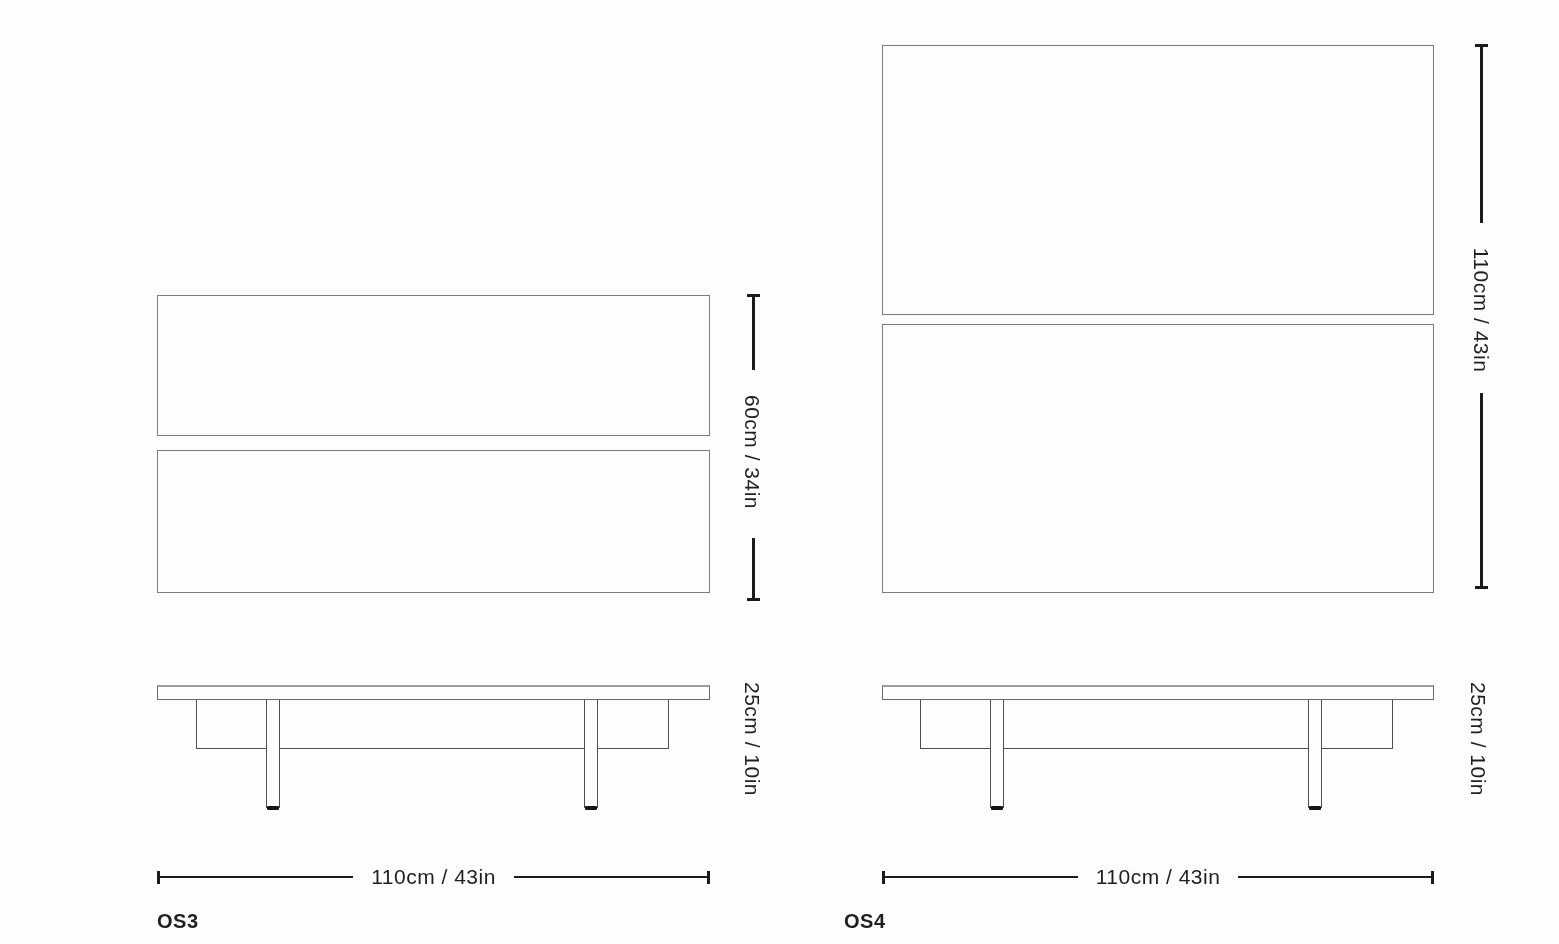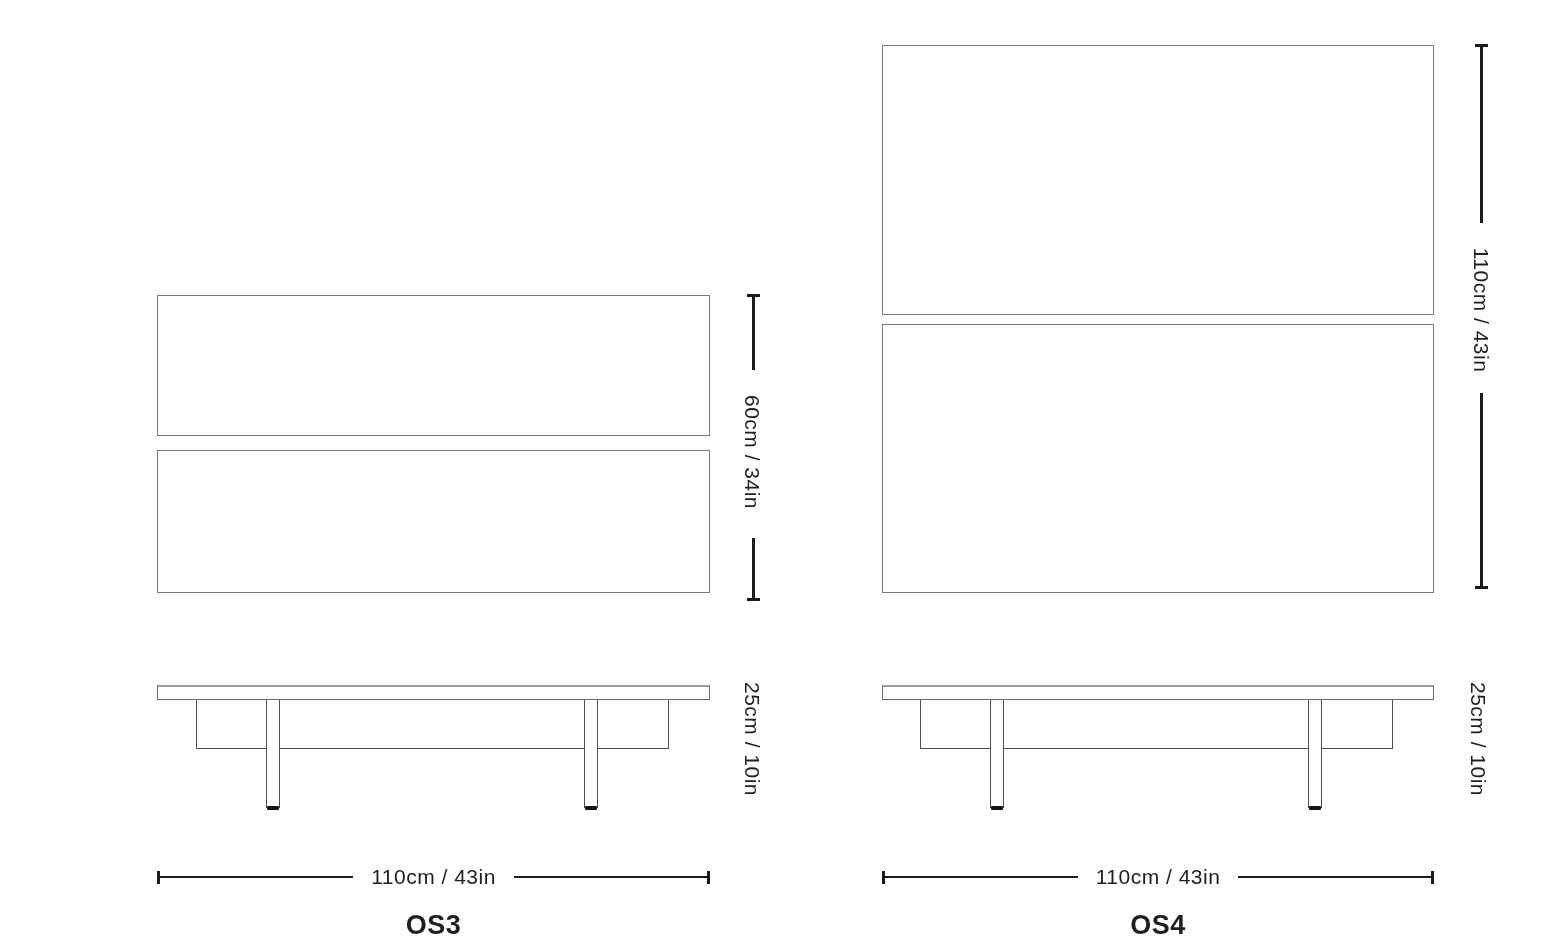--- a/index.html
+++ b/index.html
@@ -31,21 +31,21 @@
   }
 
   .h-dim {
     display:flex; align-items:center; height:26px;
   }
   .h-dim .tick { width:3px; height:13px; background:#1b1b1b; flex:0 0 auto; }
   .h-dim .seg  { height:2px; background:#1b1b1b; flex:1 1 auto; }
   .h-dim .lbl  { flex:0 0 auto; padding:0 18px; font-size:21px; letter-spacing:0.5px; white-space:nowrap; }
 
   .model-label {
-    text-align:center; font-size:27px; font-weight:bold; letter-spacing:0.5px;
+    font-size:20px; font-weight:bold; letter-spacing:0.5px;
   }
 </style>
 </head>
 <body>
 
 <div id="canvas">
 
   <div>
 
     <div class="abs panel" style="left:157px; top:295px; width:553px; height:141px;"></div>
@@ -98,16 +98,16 @@
     <div class="abs v-label" style="left:1408px; top:727px;">25cm / 10in</div>
 
     <div class="abs h-dim" style="left:882px; top:864px; width:552px;">
       <div class="tick"></div>
       <div class="seg"></div>
       <div class="lbl">110cm / 43in</div>
       <div class="seg"></div>
       <div class="tick"></div>
     </div>
 
-    <div class="abs model-label" style="left:882px; top:910px; width:552px;">OS4</div>
+    <div class="abs model-label" style="left:844px; top:910px; width:552px;">OS4</div>
   </div>
 
 </div>
 
 </body></html>

